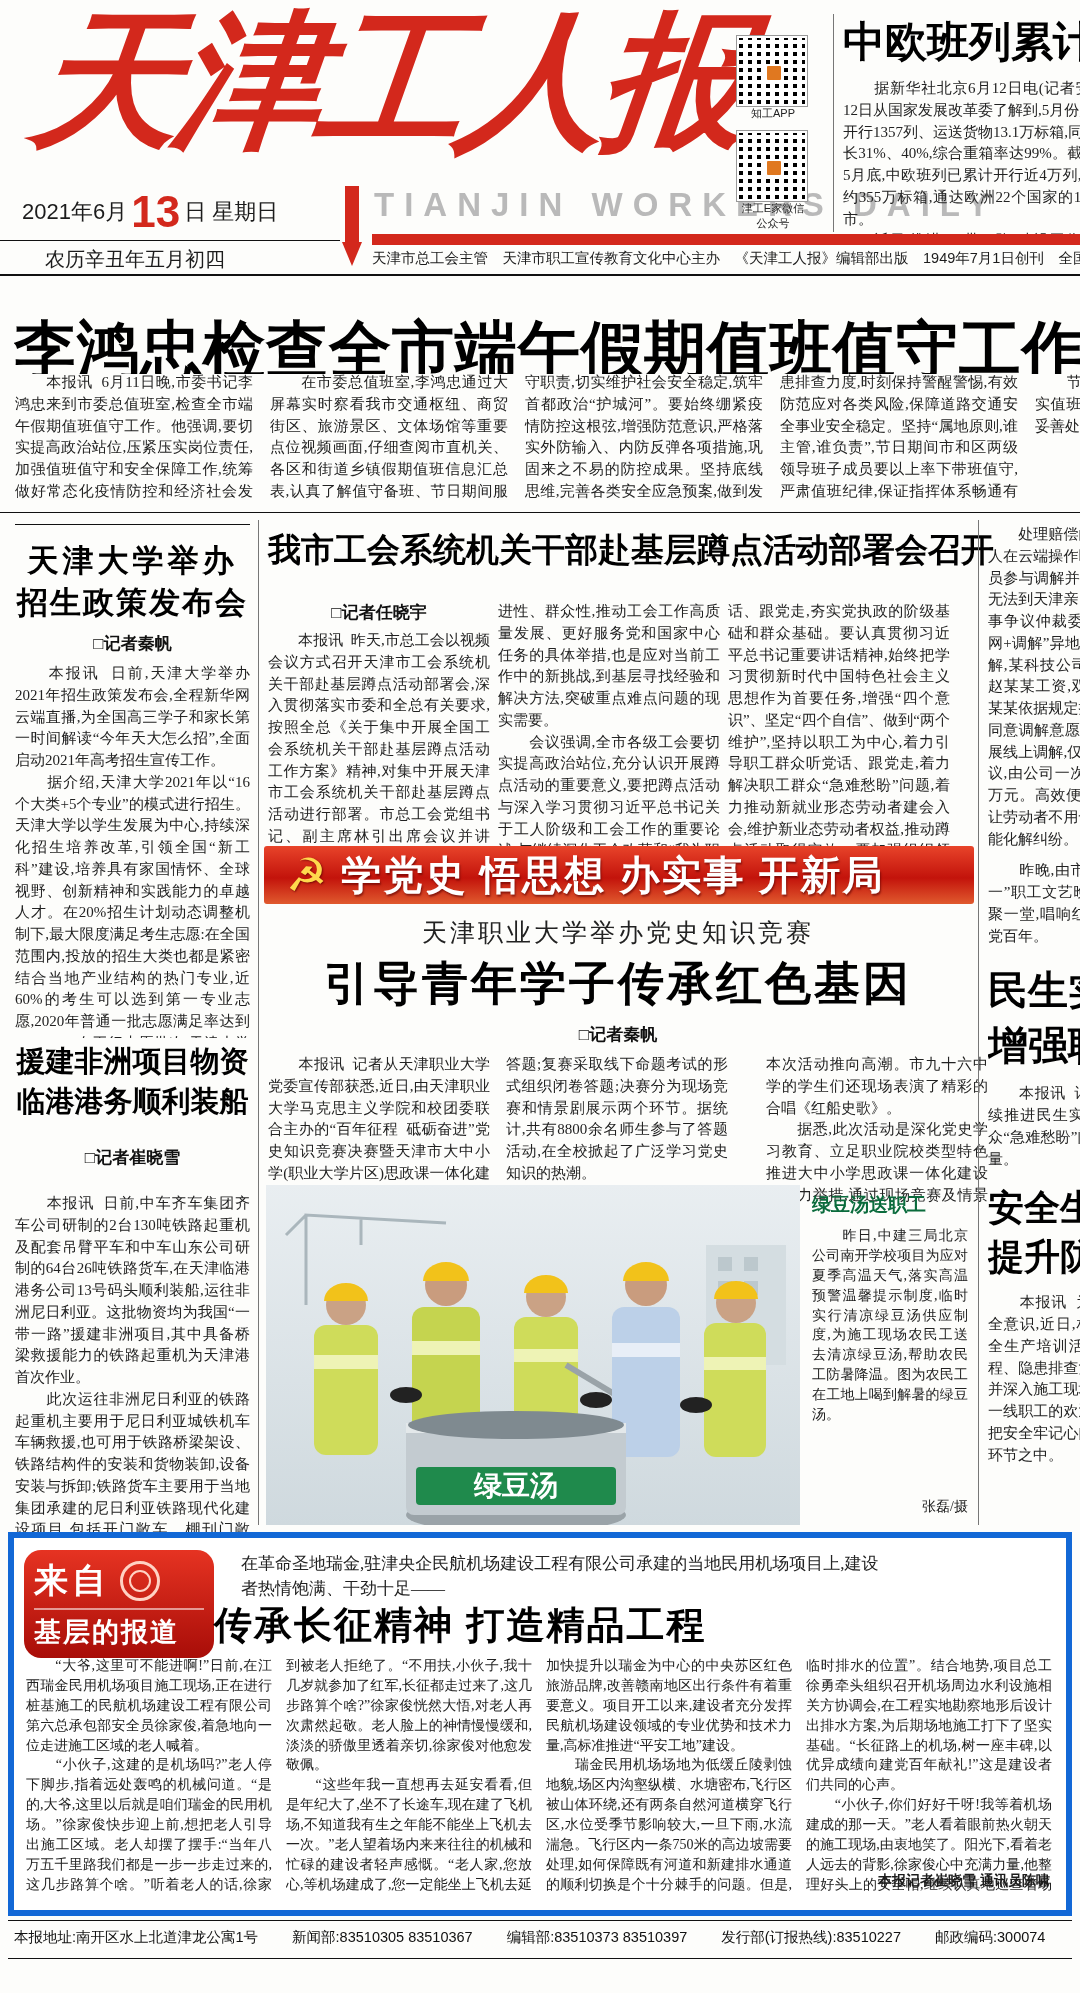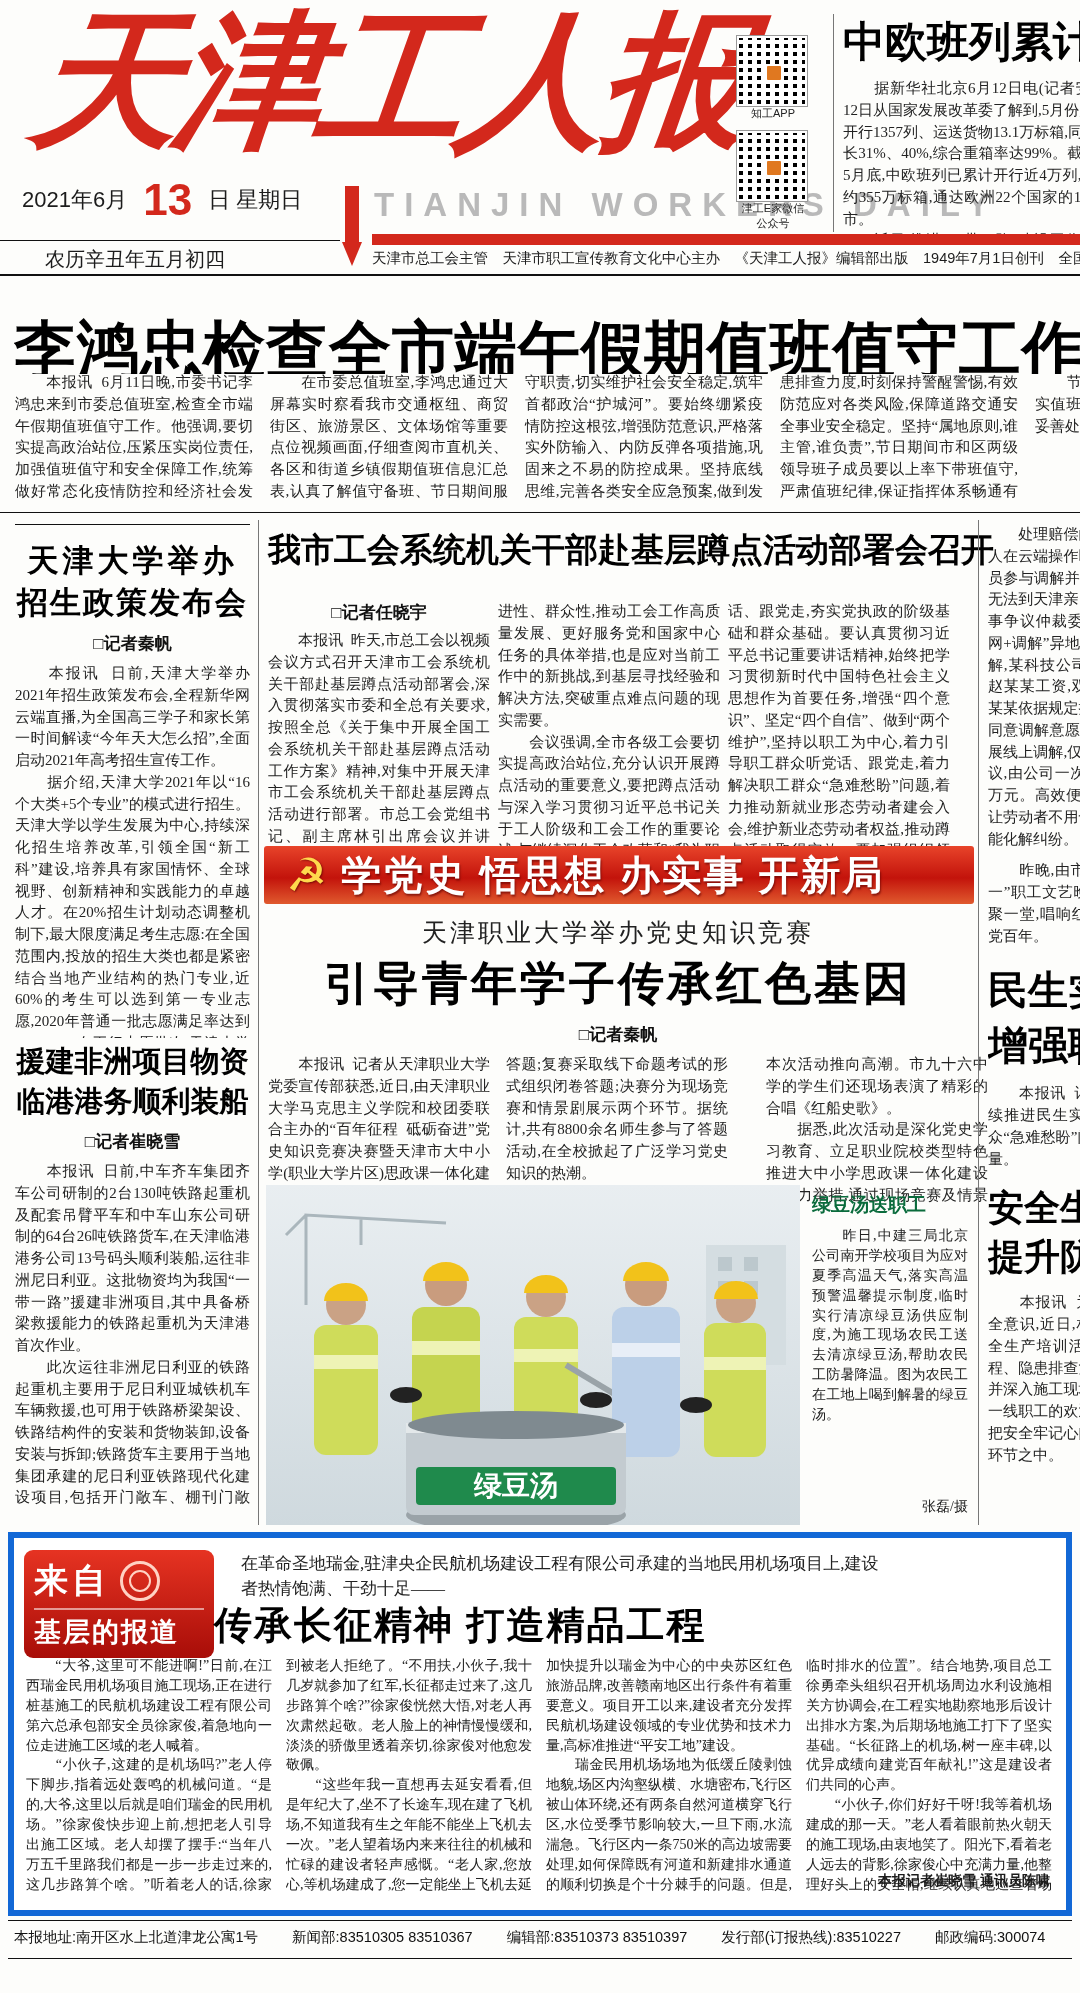--- a/index.html
+++ b/index.html
@@ -27,38 +27,38 @@
     letter-spacing:2px;text-shadow:1px 2px 2px rgba(90,0,0,.6);white-space:nowrap;}
   .emblem{color:#ffd94d;font-size:46px;margin:0 14px 0 22px;text-shadow:1px 1px 2px rgba(90,0,0,.7);}
   .qr{width:66px;height:66px;background:
       repeating-linear-gradient(0deg,#000 0 4px,#fff 4px 8px),
       repeating-linear-gradient(90deg,#000 0 4px,#fff 4px 9px);
       background-blend-mode:screen;border:2px solid #fff;outline:1px solid #999;position:relative;}
   .qr:after{content:"";position:absolute;left:26px;top:26px;width:14px;height:14px;background:#e07820;border-radius:3px;border:2px solid #fff;}
   .qr-label{font-size:11px;text-align:center;font-family:"Liberation Sans",sans-serif;color:#222;}
   .vrule{background:#777;width:1px;}
   .feature-frame{border:6px solid #1268d6;background:#fff;}
-  .badge{background:linear-gradient(180deg,#e63322,#a80d08);color:#fff;border-radius:9px;
+  .badge{background:linear-gradient(180deg,#e63322,#a80d08);color:#fff;border-radius:17px;
      font-family:"Liberation Sans",sans-serif;font-weight:bold;padding:8px 10px;}
   .badge .l1{font-size:34px;letter-spacing:4px;display:flex;align-items:center;gap:10px;}
   .badge .l2{font-size:27px;letter-spacing:2px;border-top:2px solid rgba(255,255,255,.55);margin-top:4px;padding-top:4px;}
   .wheel{width:34px;height:34px;border:3px solid #ffd2c4;border-radius:50%;position:relative;display:inline-block;}
   .wheel:before{content:"";position:absolute;inset:6px;border:2px solid #ffd2c4;border-radius:50%;}
   .caption-title{font-family:"Liberation Sans",sans-serif;font-weight:bold;font-size:19px;color:#0a6b3c;}
   .footer-text{font-size:14.5px;font-family:"Liberation Sans",sans-serif;color:#111;white-space:nowrap;}
 </style>
 </head>
 <body>
 
 <div class="page">
 
   <div class="abs masthead-cn" style="left:34px;top:8px;">天津工人报</div>
   <div class="abs masthead-en" style="left:374px;top:186px;">TIANJIN WORKERS DAILY</div>
 
-  <div class="abs" style="left:22px;top:180px;width:315px;height:40px;display:flex;align-items:center;gap:16px;">
+  <div class="abs" style="left:22px;top:192px;width:315px;height:40px;display:flex;align-items:center;gap:4px;">
     <span style="font-size:22px;font-family:'Liberation Sans',sans-serif;">2021年6月</span>
     <span class="date-big">13</span>
     <span style="font-size:22px;font-family:'Liberation Sans',sans-serif;">日  星期日</span>
   </div>
   <div class="abs rule" style="left:0;top:240px;width:340px;height:1px;"></div>
   <div class="abs" style="left:45px;top:246px;font-size:20px;font-family:'Liberation Sans',sans-serif;">农历辛丑年五月初四</div>
 
   <div class="abs" style="left:345px;top:186px;width:14px;height:58px;background:#d3281c;"></div>
   <div class="abs" style="left:342px;top:242px;width:0;height:0;border-left:10px solid transparent;border-right:10px solid transparent;border-top:24px solid #d3281c;"></div>
 
@@ -100,21 +100,21 @@
     <div class="headline-2" style="font-size:31px;text-align:center;letter-spacing:4px;">天津大学举办</div>
     <div class="headline-2" style="font-size:31px;text-align:center;letter-spacing:2px;">招生政策发布会</div>
     <div class="byline" style="margin:8px 0;">□记者秦帆</div>
     <div class="body-text clip" style="height:375px;">　　本报讯  日前,天津大学举办2021年招生政策发布会,全程新华网云端直播,为全国高三学子和家长第一时间解读“今年天大怎么招”,全面启动2021年高考招生宣传工作。
 　　据介绍,天津大学2021年以“16个大类+5个专业”的模式进行招生。天津大学以学生发展为中心,持续深化招生培养改革,引领全国“新工科”建设,培养具有家国情怀、全球视野、创新精神和实践能力的卓越人才。在20%招生计划动态调整机制下,最大限度满足考生志愿:在全国范围内,投放的招生大类也都是紧密结合当地产业结构的热门专业,近60%的考生可以选到第一专业志愿,2020年普通一批志愿满足率达到97.65%。在平行志愿批次,天津大学提档比例原则上不超过105%。
 　　天津大学2021年在津招生计划为645人,与往年持平,是在津录取最多的“双一流”A类建设高校,在普通批、特殊类型批次实现全覆盖,考生填满专业志愿且不重复则确保进档志愿不调剂。天津大学开通了各种线上线下咨询方式,努力服务好全国考生。另外,考生还可关注“天津大学招生办”官方微信公众号获取详细报考资料和最新资讯。</div>
   </div>
   <div class="abs" style="left:15px;top:1042px;width:235px;">
     <div class="headline-2" style="font-size:29px;text-align:center;">援建非洲项目物资</div>
     <div class="headline-2" style="font-size:29px;text-align:center;">临港港务顺利装船</div>
-    <div class="byline" style="margin:8px 0;">□记者崔晓雪</div>
+    <div class="byline" style="margin:24px 0;">□记者崔晓雪</div>
     <div class="body-text clip" style="height:345px;">　　本报讯  日前,中车齐车集团齐车公司研制的2台130吨铁路起重机及配套吊臂平车和中车山东公司研制的64台26吨铁路货车,在天津临港港务公司13号码头顺利装船,运往非洲尼日利亚。这批物资均为我国“一带一路”援建非洲项目,其中具备桥梁救援能力的铁路起重机为天津港首次作业。
 　　此次运往非洲尼日利亚的铁路起重机主要用于尼日利亚城铁机车车辆救援,也可用于铁路桥梁架设、铁路结构件的安装和货物装卸,设备安装与拆卸;铁路货车主要用于当地集团承建的尼日利亚铁路现代化建设项目,包括开门敞车、棚刊门敞车、冷藏车、守车等多种车型,主要承担城市间大宗货物运输。据了解,临港港务公司凭借自身技术优势和特色服务,为客户量身打造“一对一”精细化运输作业方案。本次作业中,他们用优质高效的服务保障货物运输安全畅通,为推升天津口岸竞争能力和服务“一带一路”贡献力量。</div>
   </div>
 
   <div class="abs vrule" style="left:258px;top:520px;height:1005px;"></div>
 
   <div class="abs" style="left:268px;top:528px;width:700px;">
     <div class="headline-2" style="font-size:33px;text-align:center;white-space:nowrap;">我市工会系统机关干部赴基层蹲点活动部署会召开</div>
     <div style="display:flex;gap:8px;margin-top:28px;">
       <div style="width:222px;flex:none;">

